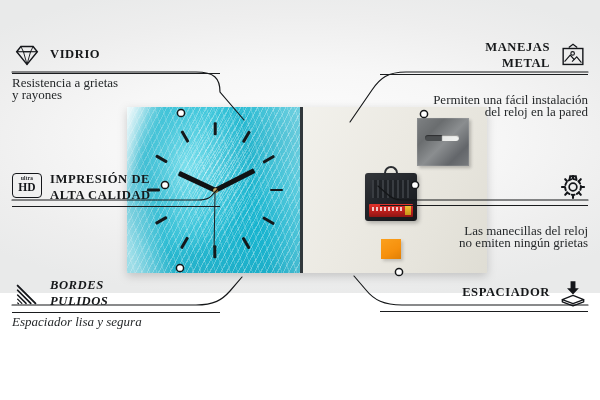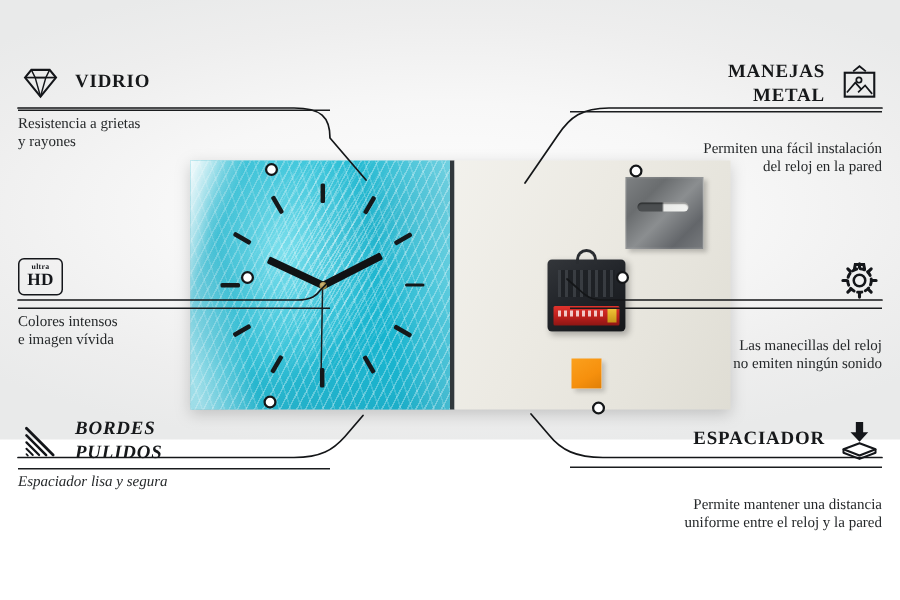--- a/index.html
+++ b/index.html
@@ -140,21 +140,21 @@
     color: #16181a;
     font-variant: small-caps;
     font-weight: 700;
     text-transform: uppercase;
     white-space: nowrap;
   }
   .feature .rule {
     height: 1px; background: #1a1c1e; margin-top: 3px; width: 100%;
   }
   .feature .desc {
-    font-size: 10px;
+    font-size: 13px;
     line-height: 11.6px;
     color: #25282a;
     margin-top: 3px;
     white-space: pre-line;
   }
   .feature.left .head { justify-content: flex-start; }
   .feature.left .titles { text-align: left; }
   .feature.left .desc { text-align: left; }
   .feature.right { width: 208px; }
   .feature.right .head { justify-content: flex-end; }
@@ -272,24 +272,23 @@
   </div>
 
   <div class="feature left" id="f-print">
     <div class="head">
       <span class="ico">
         <span class="hd-badge">
           <span class="u">ultra</span>
           <span class="h">HD</span>
         </span>
       </span>
-    </div>
-    <div class="rule"></div>
-    <div class="desc">Colores intensos
-e imagen vívida</div>
+      <span class="titles"><span>Impresión de</span><br><span>Alta Calidad</span></span>
+    </div>
+    <div class="rule"></div>
   </div>
 
   <div class="feature left" id="f-edges">
     <div class="head">
       <span class="ico">
         <svg viewBox="0 0 32 32" fill="none" stroke="currentColor" stroke-linecap="round">
           <path d="M6 7 L25 26" stroke-width="2"></path>
           <path d="M6 12 L20 26" stroke-width="1.8"></path>
           <path d="M6 17 L15 26" stroke-width="1.6"></path>
           <path d="M6 21.5 L10.5 26" stroke-width="1.4"></path>
@@ -327,32 +326,30 @@
           <path d="M16 4.6 l3.0 0 0.6 3.0 M16 4.6 l-3.0 0 -0.6 3.0"></path>
           <circle cx="16" cy="16" r="8.4" stroke-dasharray="3.1 2.6"></circle>
           <circle cx="16" cy="16" r="4.1" stroke-width="1.8"></circle>
           <path d="M16 4.2 v2.6 M27.8 16 h-2.6 M16 27.8 v-2.6 M4.2 16 h2.6
                    M24.3 7.7 l-1.8 1.8 M24.3 24.3 l-1.8-1.8 M7.7 24.3 l1.8-1.8 M7.7 7.7 l1.8 1.8" stroke-width="2.2"></path>
         </svg>
       </span>
     </div>
     <div class="rule"></div>
     <div class="desc">Las manecillas del reloj
-no emiten ningún sonido</div>
+no emiten ningún grietas</div>
   </div>
 
   <div class="feature right" id="f-foam">
     <div class="head">
       <span class="titles"><span>Espaciador</span><br></span>
       <span class="ico">
         <svg viewBox="0 0 32 32" fill="none" stroke="currentColor" stroke-width="1.5" stroke-linejoin="round">
           <path d="M13.4 3.5 h5.2 v7.4 h3.6 L16 17.6 L9.6 10.9 h3.8 Z" fill="currentColor" stroke="none"></path>
           <path d="M16 18.6 L4.6 23.0 L16 27.4 L27.4 23.0 Z"></path>
           <path d="M4.6 23.0 v2.4 L16 29.8 L27.4 25.4 V23.0" stroke-width="1.4"></path>
         </svg>
       </span>
     </div>
     <div class="rule"></div>
-    <div class="desc">Permite mantener una distancia
-uniforme entre el reloj y la pared</div>
   </div>
 
 </div>
 
 </body></html>

